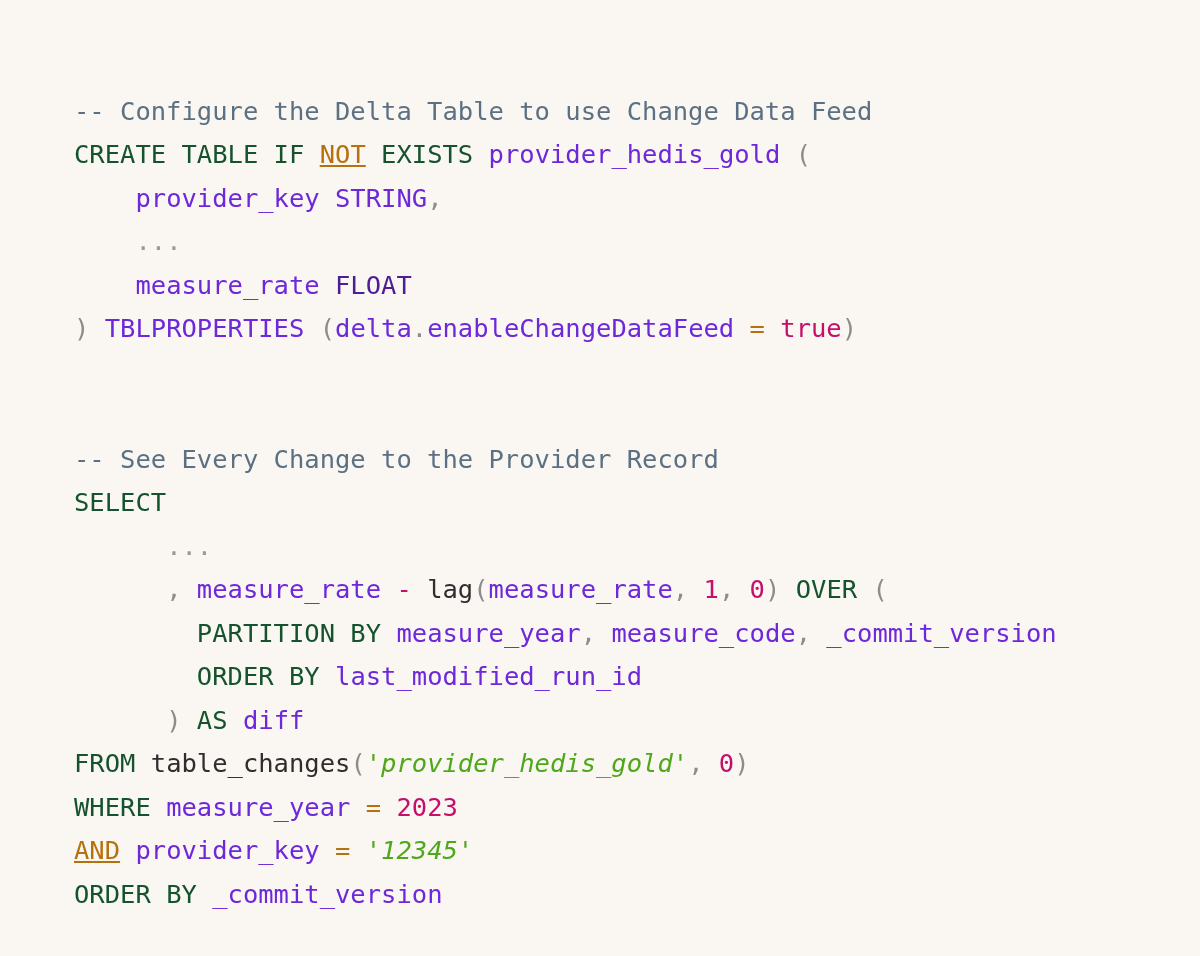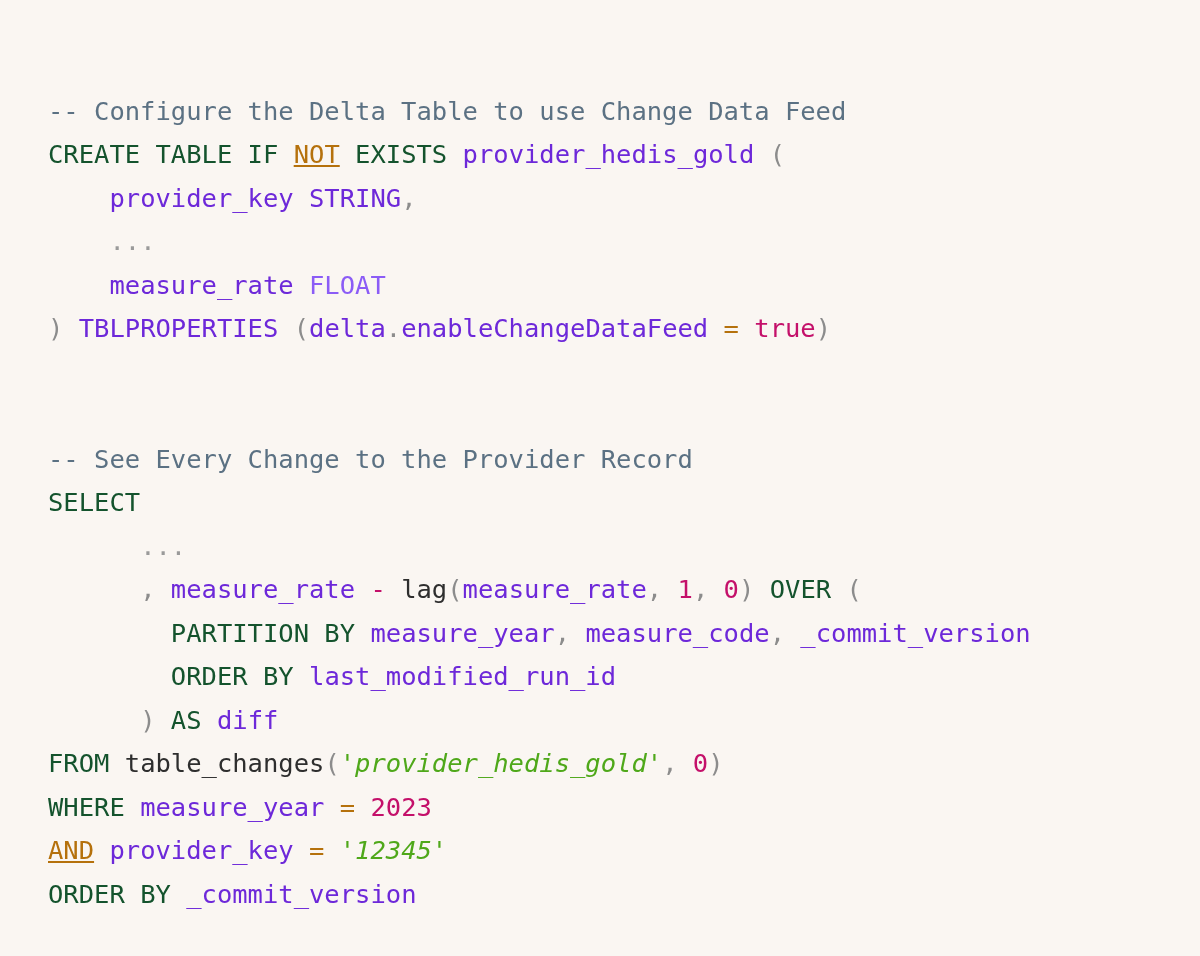--- a/index.html
+++ b/index.html
@@ -9,42 +9,42 @@
   }
   body {
     width: 1200px;
     height: 956px;
     background: #faf6f2;
     font-family: "DejaVu Sans Mono", "Liberation Mono", monospace;
     overflow: hidden;
   }
   #code-block {
     position: absolute;
-    left: 48px;
+    left: 74px;
     top: 64px;
     width: 1100px;
     font-size: 25.5px;
     line-height: 43.5px;
     letter-spacing: 0px;
     white-space: pre;
     -webkit-font-smoothing: antialiased;
   }
   .line {
     display: block;
     min-height: 43.5px;
     white-space: pre;
   }
   .line.blank {
     height: 43.5px;
   }
   
   .tok-comment  { color: #5b7183; }
   .tok-keyword  { color: #14532d; }
   .tok-keyword2 { color: #b5710c; text-decoration: underline; }
-  .tok-type     { color: #8b5cf6; }
+  .tok-type     { color: #4c1d95; }
   .tok-ident    { color: #6d28d9; }
   .tok-func     { color: #2e2e2e; }
   .tok-string   { color: #4fa81a; font-style: italic; }
   .tok-number   { color: #c4106a; }
   .tok-bool     { color: #c4106a; }
   .tok-op       { color: #b5710c; }
   .tok-op-dash  { color: #c4106a; }
   .tok-punc     { color: #8c8c8c; }
   .tok-dots     { color: #9a9a9a; }
   .tok-plain    { color: #2e2e2e; }

